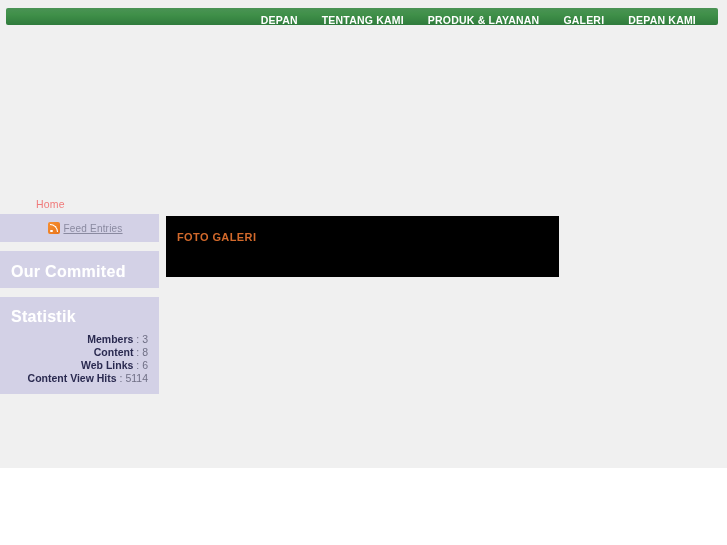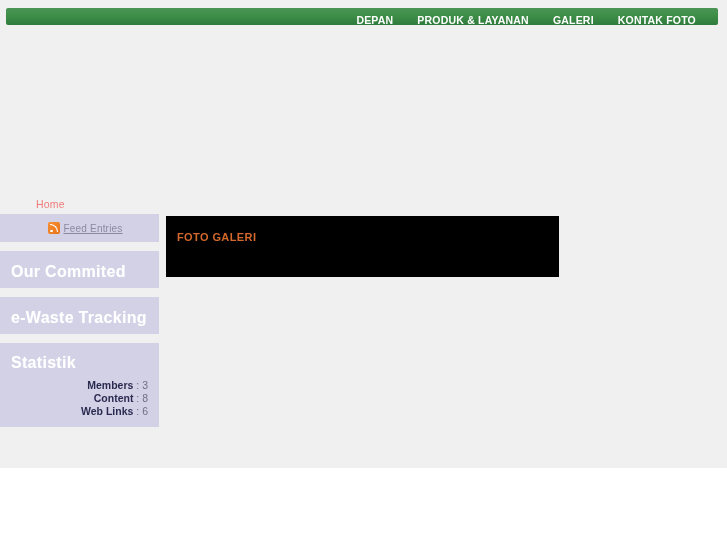--- a/index.html
+++ b/index.html
@@ -200,27 +200,30 @@
 <div id="page">
 
   <div id="page-gray"></div>
 
   <div id="nav-strip">
     <ul id="nav-list">
       <li>
         <a class="nav-item">DEPAN</a>
       </li>
       <li>
+        <a class="nav-item">TENTANG KAMI</a>
+      </li>
+      <li>
         <a class="nav-item">PRODUK &amp; LAYANAN</a>
       </li>
       <li>
         <a class="nav-item">GALERI</a>
       </li>
       <li>
-        <a class="nav-item">KONTAK FOTO</a>
+        <a class="nav-item">DEPAN KAMI</a>
       </li>
     </ul>
   </div>
 
   <div id="pathway">
     <a class="crumb">Home</a>
   </div>
 
   <div id="left-col">
 
@@ -228,30 +231,28 @@
       <div id="feed-row">
         <span id="rss-icon"></span>
         <a id="feed-link">Feed Entries</a>
       </div>
     </div>
 
     <div class="module" id="module-commited">
       <div class="module-title">Our Commited</div>
     </div>
 
-    <div class="module" id="module-ewaste">
-      <div class="module-title">e-Waste Tracking</div>
-    </div>
 
     <div class="module" id="module-stats">
       <div class="module-title">Statistik</div>
       <ul id="stats-list">
         <li class="stat-row"><span class="stat-label">Members</span><span class="stat-sep"> : </span><span class="stat-value">3</span></li>
         <li class="stat-row"><span class="stat-label">Content</span><span class="stat-sep"> : </span><span class="stat-value">8</span></li>
         <li class="stat-row"><span class="stat-label">Web Links</span><span class="stat-sep"> : </span><span class="stat-value">6</span></li>
+        <li class="stat-row"><span class="stat-label">Content View Hits</span><span class="stat-sep"> : </span><span class="stat-value">5114</span></li>
       </ul>
     </div>
 
   </div>
 
   <div id="main-col">
     <div id="content-box">
       <div id="content-title">FOTO GALERI</div>
       <div id="gallery-area"></div>
     </div>

